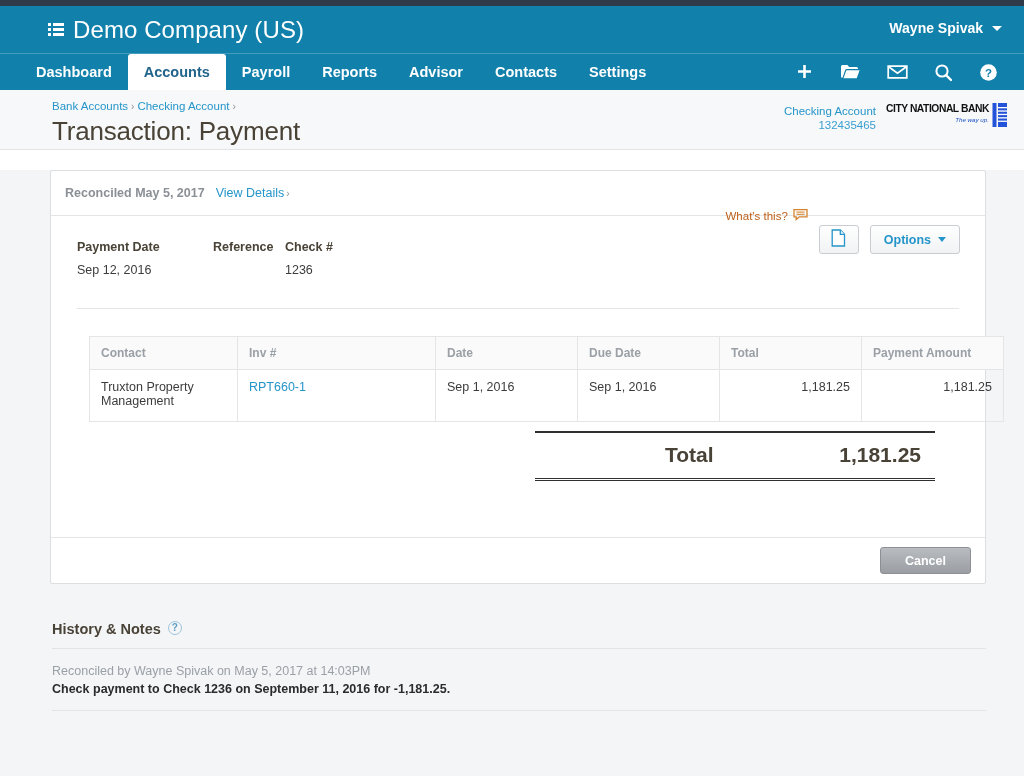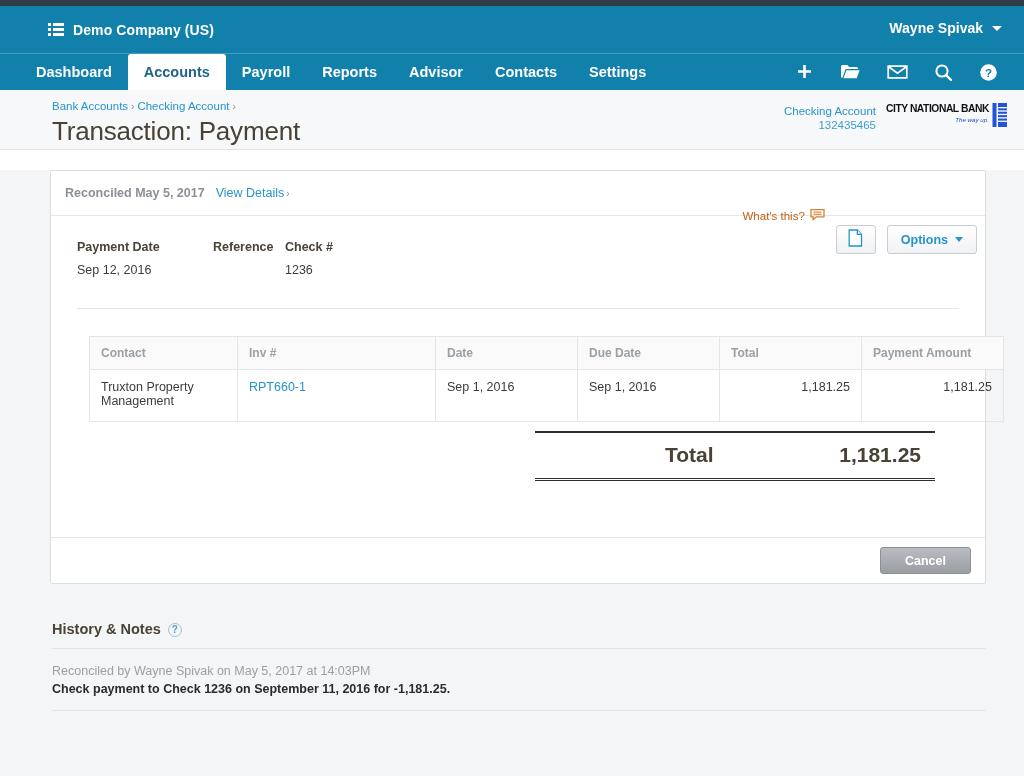--- a/index.html
+++ b/index.html
@@ -37,22 +37,22 @@
   .list-icon i {
     position: absolute;
     background: #ffffff;
     display: block;
   }
   .list-icon i.d { width: 3px; height: 3px; left: 0; }
   .list-icon i.l { width: 11px; height: 3px; left: 5px; }
   .list-icon .r1 { top: 0; } .list-icon .r2 { top: 5px; } .list-icon .r3 { top: 10px; }
   .company {
     color: #ffffff;
-    font-size: 14px;
-    font-weight: bold;
+    font-size: 24px;
+    font-weight: normal;
     letter-spacing: 0.1px;
   }
   .userbox {
     position: absolute;
     right: 22px;
     top: 14px;
     color: #ffffff;
     font-size: 14px;
     font-weight: bold;
     display: flex;
@@ -200,21 +200,21 @@
   }
   .viewdetails {
     font-size: 12.5px;
     color: #2595ca;
     margin-left: 11px;
     cursor: pointer;
   }
   .viewdetails .sep { color: #8a9199; font-size: 10px; margin-left: 2px; }
   .head-right {
     position: absolute;
-    right: 8px;
+    right: 25px;
     top: 6px;
     display: flex;
     align-items: center;
     gap: 11px;
   }
   .whatsthis {
     font-size: 11.5px;
     color: #c06019;
     display: flex;
     align-items: center;
@@ -340,21 +340,21 @@
 
   
   .history {
     margin: 37px 38px 0 52px;
   }
   .hist-title {
     font-size: 14.5px;
     font-weight: bold;
     color: #494236;
     display: flex;
-    align-items: flex-end;
+    align-items: flex-start;
     gap: 7px;
     padding-bottom: 11px;
     border-bottom: 1px solid #e2e4e6;
   }
   .qcircle {
     width: 14px; height: 14px;
     border-radius: 50%;
     border: 1px solid #9fc4da;
     color: #5b9dc4;
     font-size: 10px;

